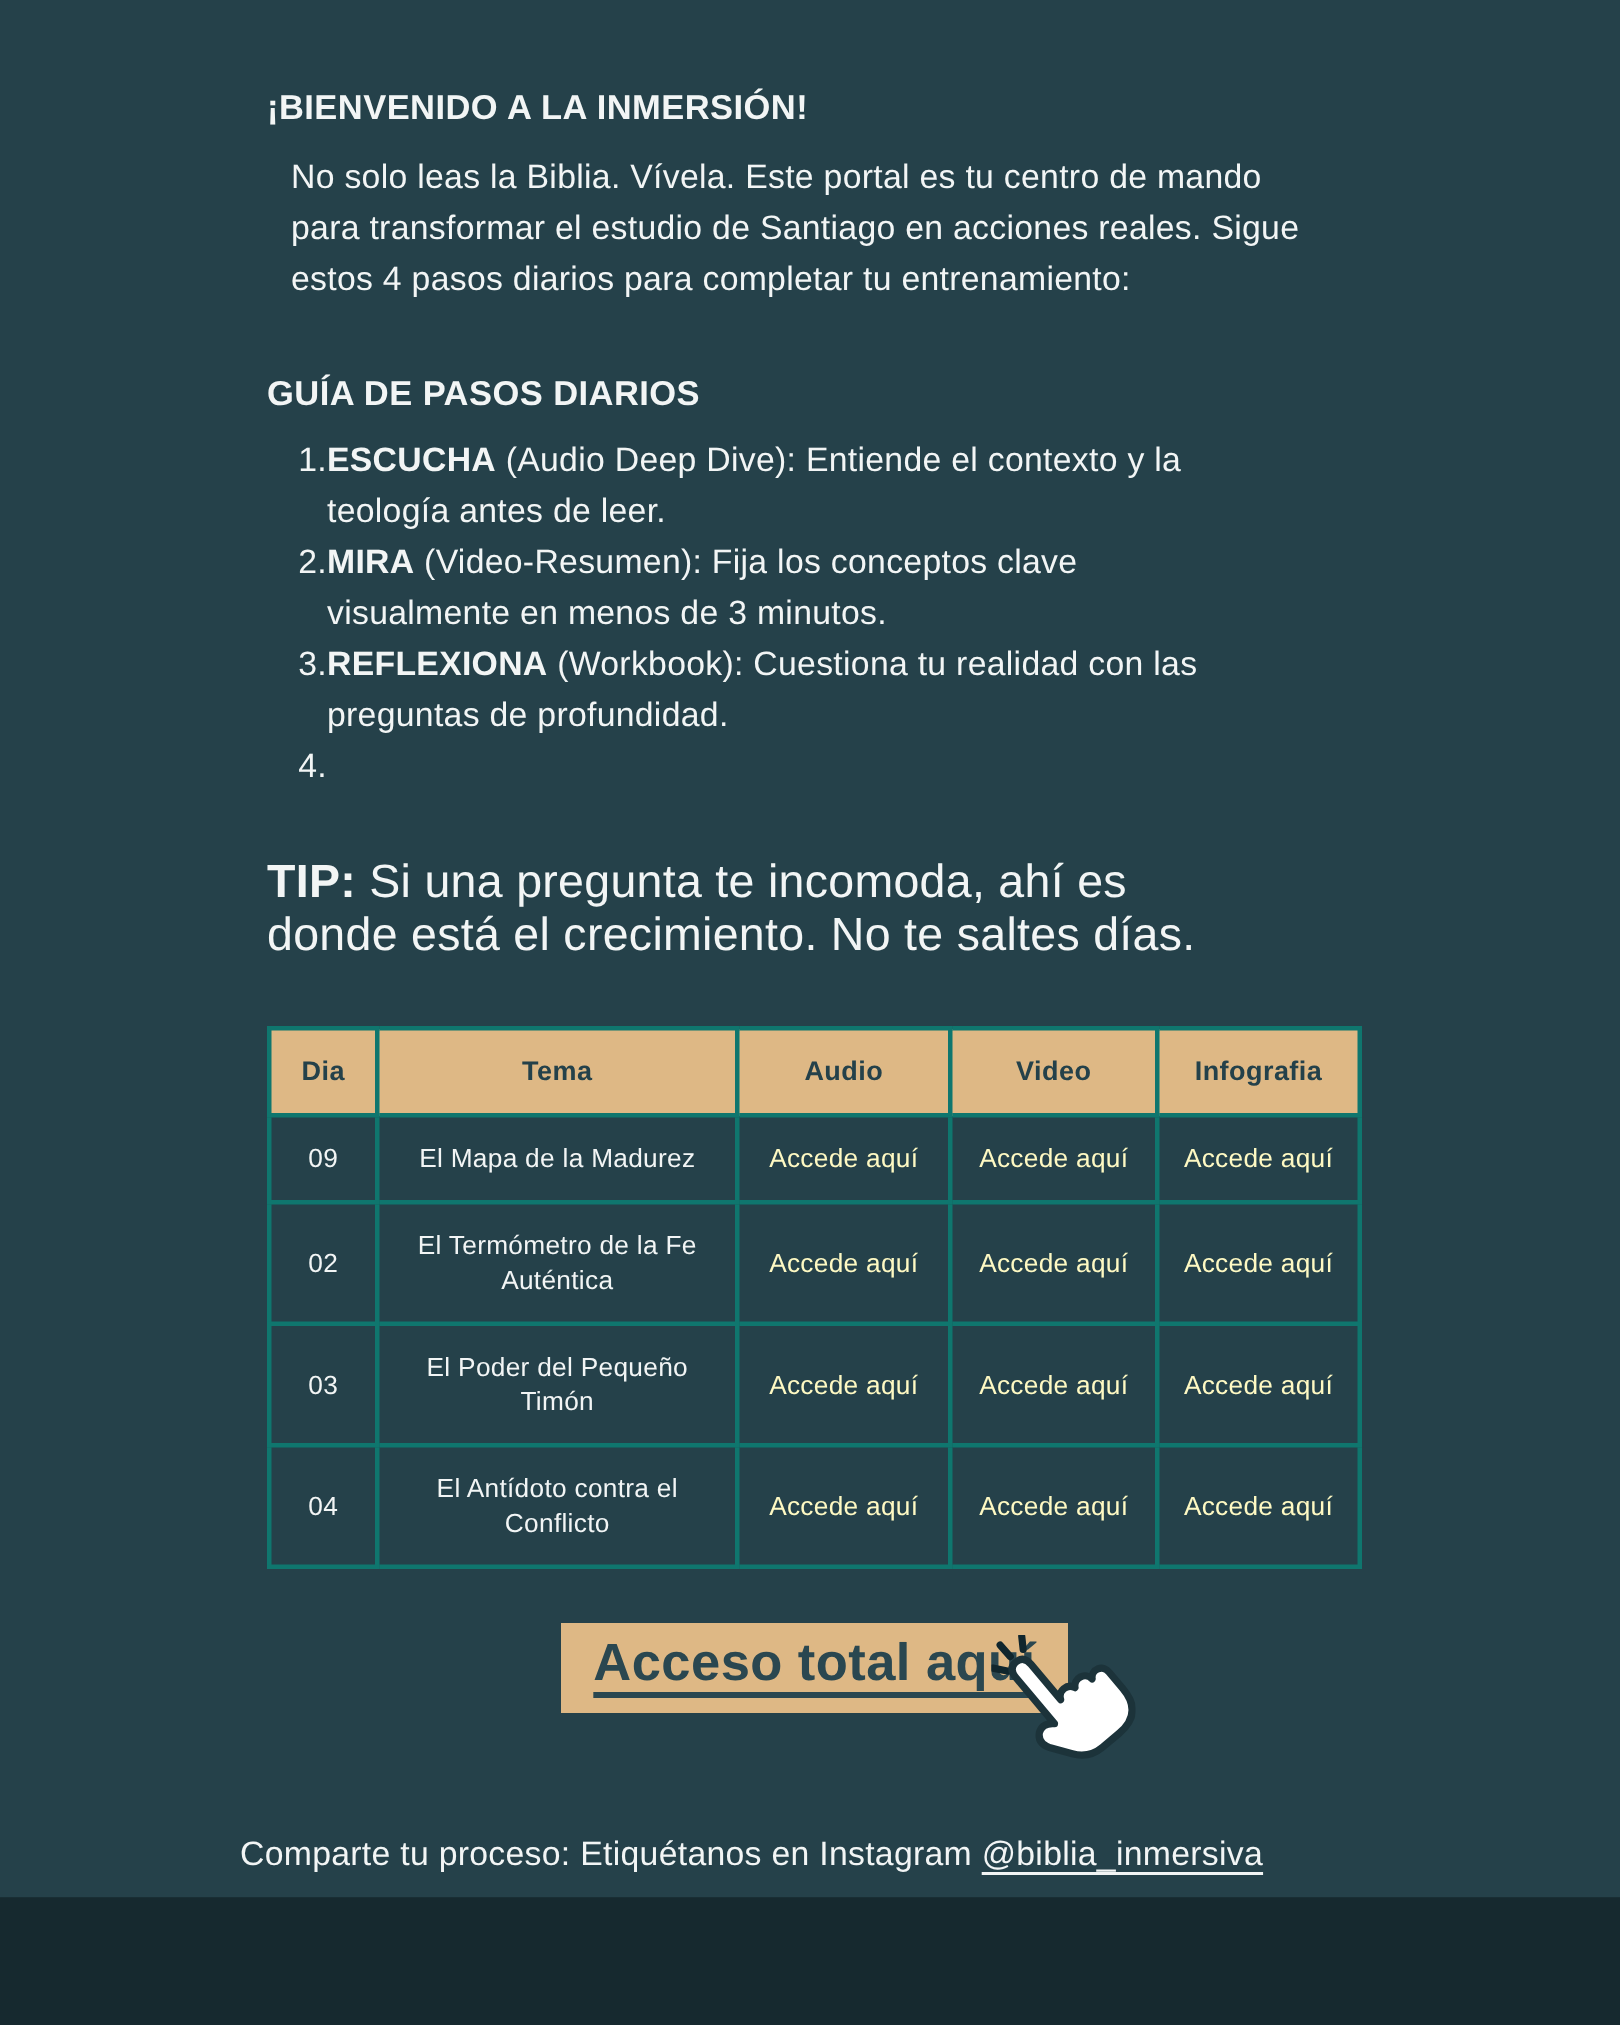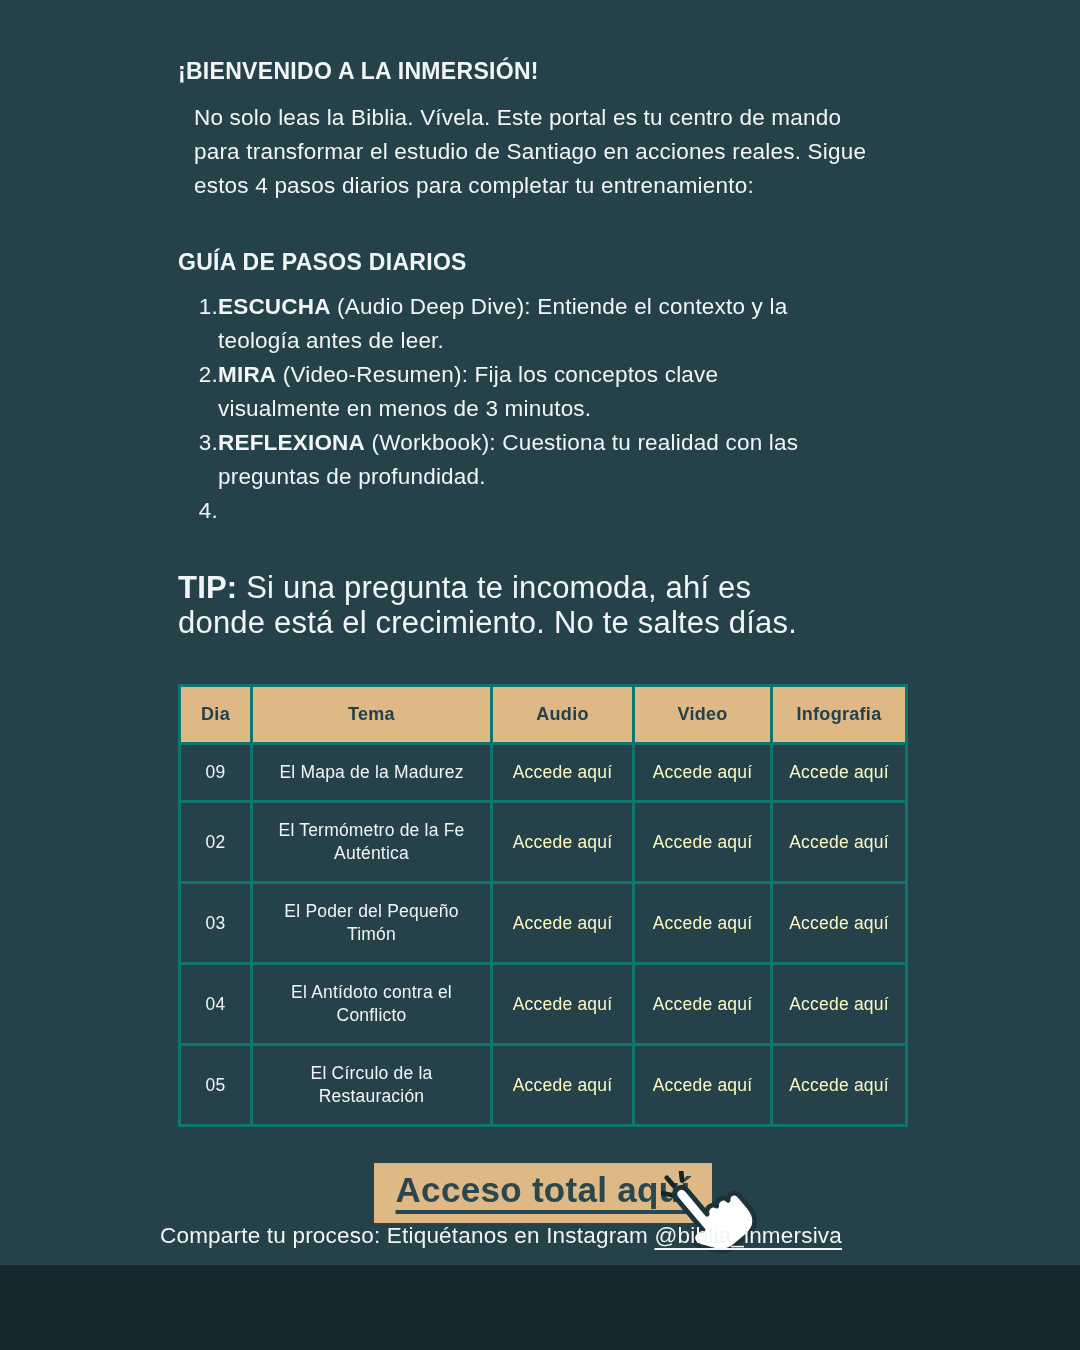--- a/index.html
+++ b/index.html
@@ -202,27 +202,20 @@
         <tr>
           <td>03</td>
           <td>El Poder del Pequeño Timón</td>
           <td><a class="cell-link">Accede aquí</a></td>
           <td><a class="cell-link">Accede aquí</a></td>
           <td><a class="cell-link">Accede aquí</a></td>
         </tr>
         <tr>
           <td>04</td>
           <td>El Antídoto contra el Conflicto</td>
-          <td><a class="cell-link">Accede aquí</a></td>
-          <td><a class="cell-link">Accede aquí</a></td>
-          <td><a class="cell-link">Accede aquí</a></td>
-        </tr>
-        <tr>
-          <td>05</td>
-          <td>El Círculo de la Restauración</td>
           <td><a class="cell-link">Accede aquí</a></td>
           <td><a class="cell-link">Accede aquí</a></td>
           <td><a class="cell-link">Accede aquí</a></td>
         </tr>
       </tbody>
     </table>
 
     <div class="cta-row">
       <button class="cta-button"><span class="cta-text">Acceso total aquí</span></button>
       <span class="cursor-wrap">

